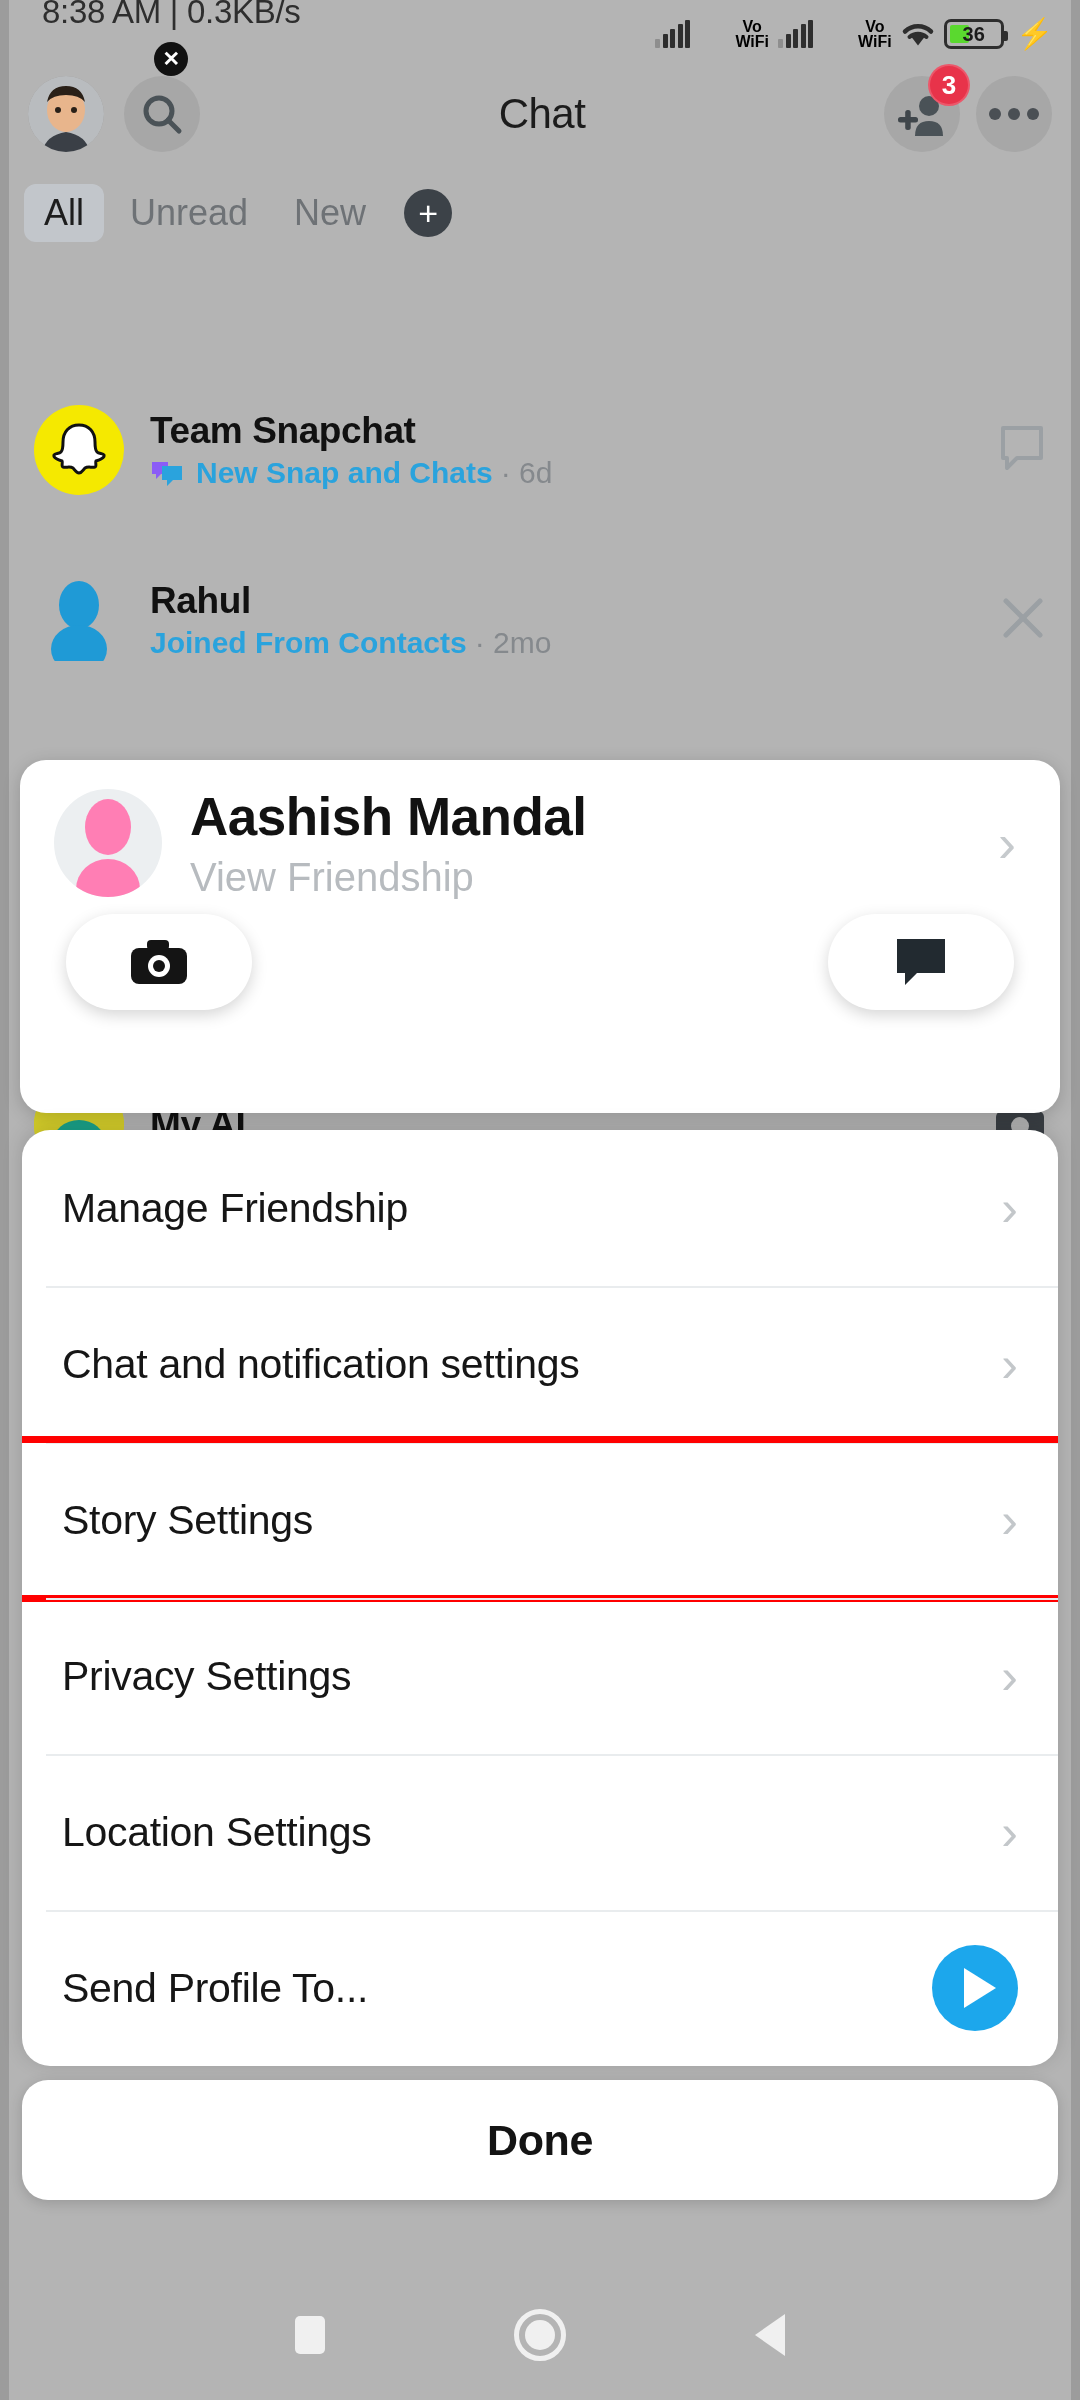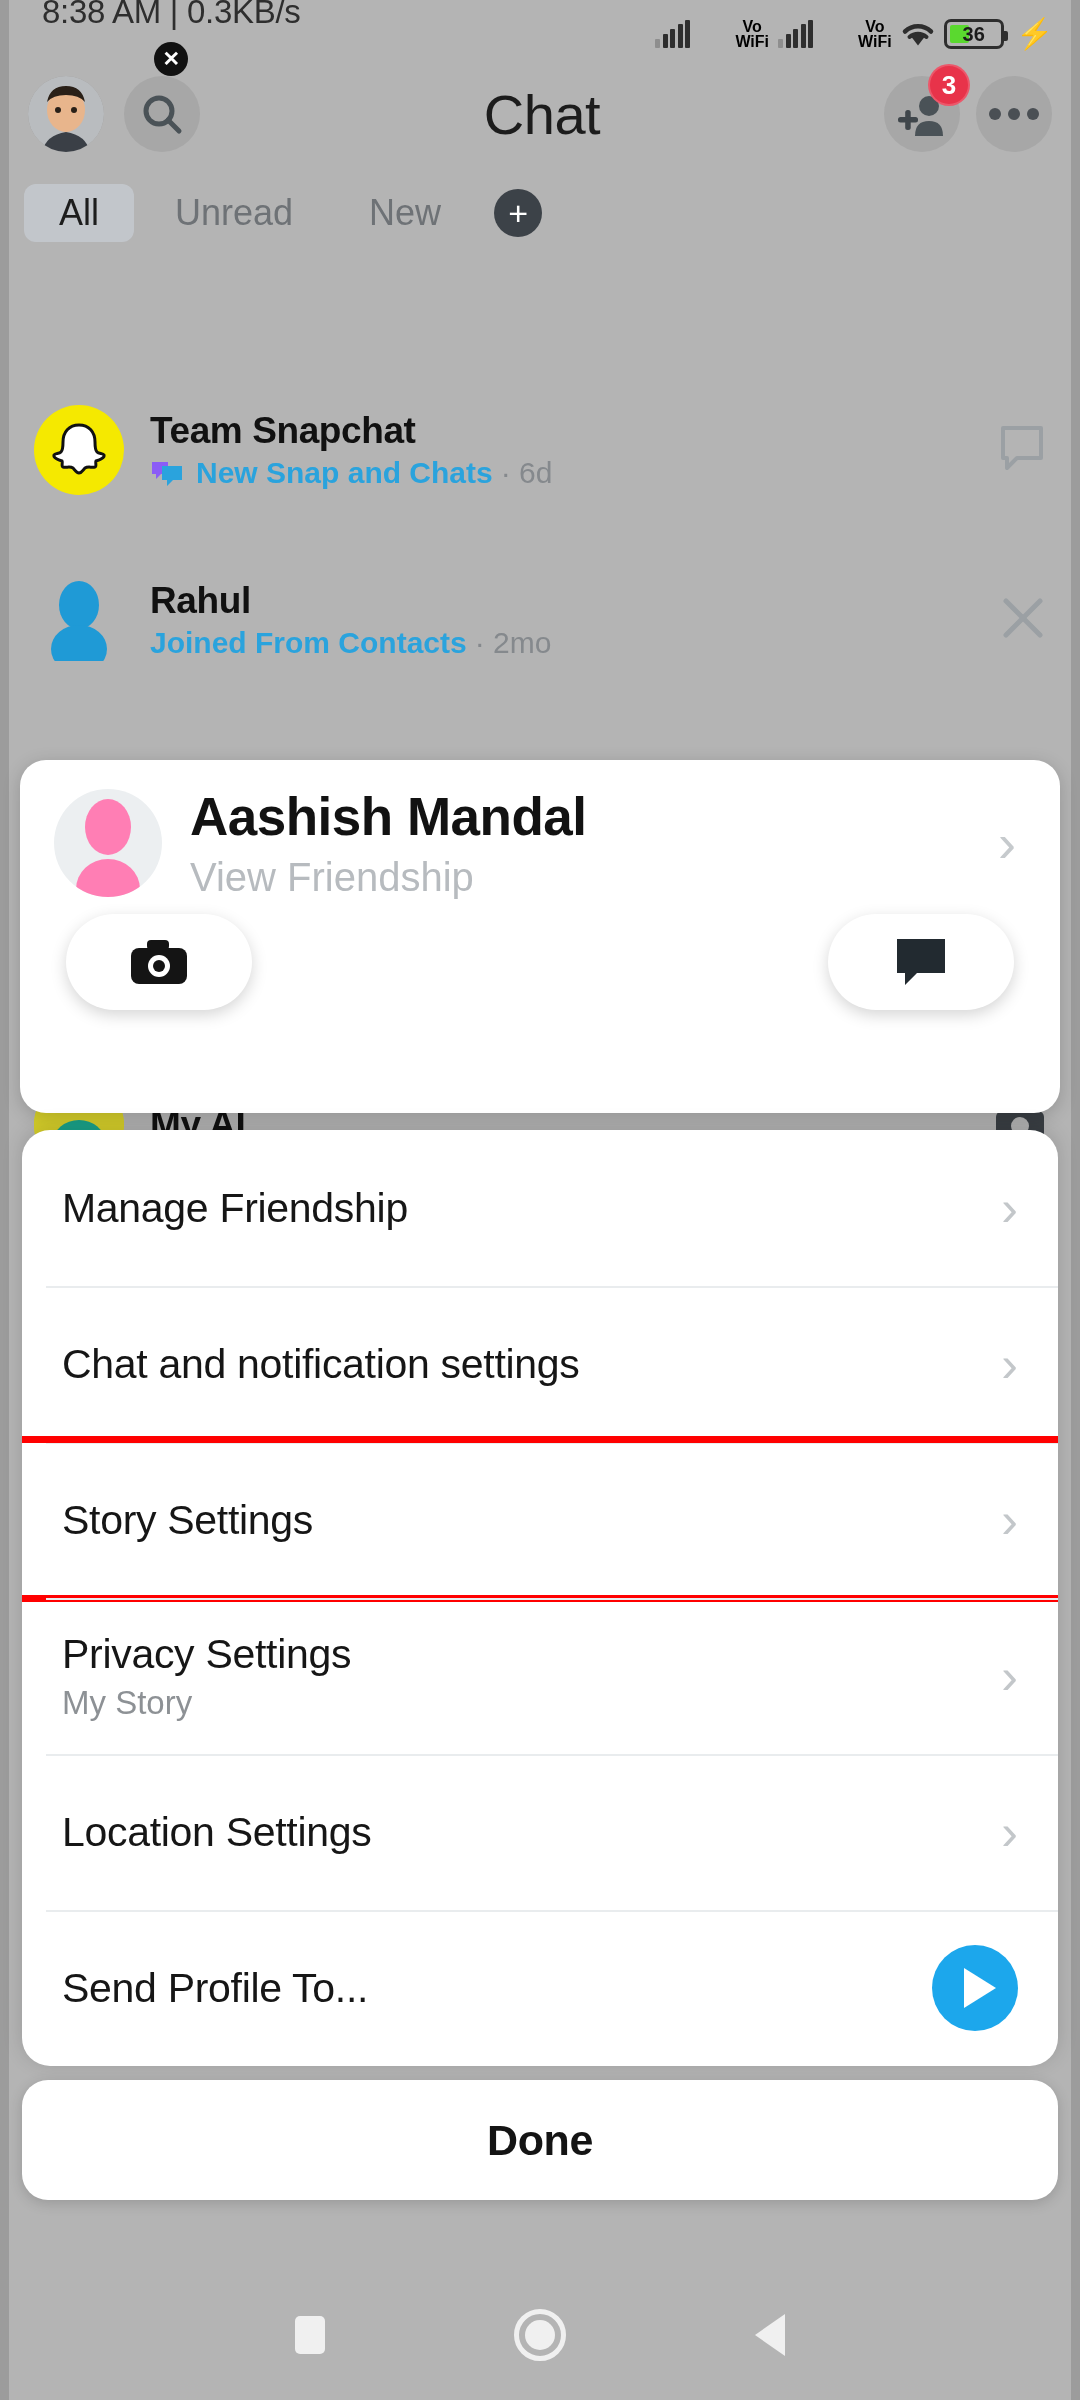--- a/index.html
+++ b/index.html
@@ -68,42 +68,42 @@
     display:flex; align-items:center; padding:0 28px;
   }
   .hdr-circle {
     width:76px; height:76px; border-radius:50%;
     background:rgba(140,140,140,0.32);
     display:flex; align-items:center; justify-content:center;
     position:relative; flex:none;
   }
   .bitmoji { overflow:hidden; }
   .hdr-title {
-    flex:1; text-align:center; font-size:56px; font-weight:400;
+    flex:1; text-align:center; font-size:42px; font-weight:400;
     color:#1c1c1c; letter-spacing:-0.5px;
   }
   .hdr-right { display:flex; align-items:center; gap:16px; }
   .badge {
     position:absolute; top:-12px; right:-10px;
     min-width:42px; height:42px; border-radius:21px;
     background:#e8334a; color:#fff;
     font-size:26px; font-weight:700;
     display:flex; align-items:center; justify-content:center;
     border:2px solid rgba(255,255,255,0.18);
   }
   .dots { display:flex; gap:7px; }
   .dots i { width:12px; height:12px; border-radius:50%; background:#4a4f54; display:block; }
 
   
   #tabs {
     position:absolute; top:168px; left:0; right:0; height:90px;
     display:flex; align-items:center; padding:0 24px; gap:6px;
   }
   .tab {
-    font-size:36px; color:#6e7276; padding:8px 35px; border-radius:12px;
+    font-size:36px; color:#6e7276; padding:8px 20px; border-radius:12px;
   }
   .tab.active { color:#1d1d1d; background:rgba(206,214,222,0.55); }
   .new-plus {
     width:48px; height:48px; border-radius:50%; background:#3c4248;
     color:#fff; font-size:34px; font-weight:500;
     display:flex; align-items:center; justify-content:center;
     margin-left:12px; line-height:1;
   }
 
   
@@ -413,21 +413,20 @@
 
     <div class="menu-item">
       <span class="mi-label">Story Settings</span>
       <span class="mi-chev">›</span>
       <span id="story-highlight"></span>
     </div>
 
     <div class="menu-item">
       <div>
         <div class="mi-label">Privacy Settings</div>
-        <div class="mi-sub">My Story</div>
       </div>
       <span class="mi-chev">›</span>
     </div>
 
     <div class="menu-item">
       <span class="mi-label">Location Settings</span>
       <span class="mi-chev">›</span>
     </div>
 
     <div class="menu-item">

